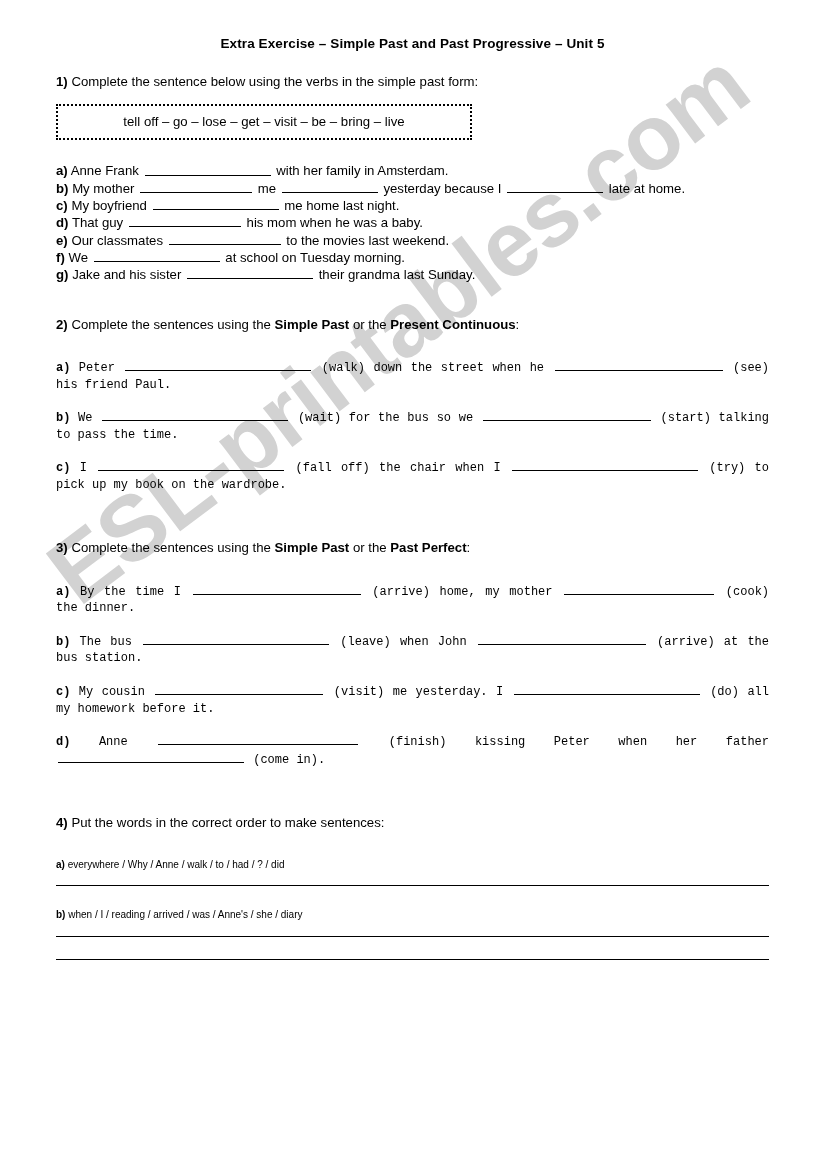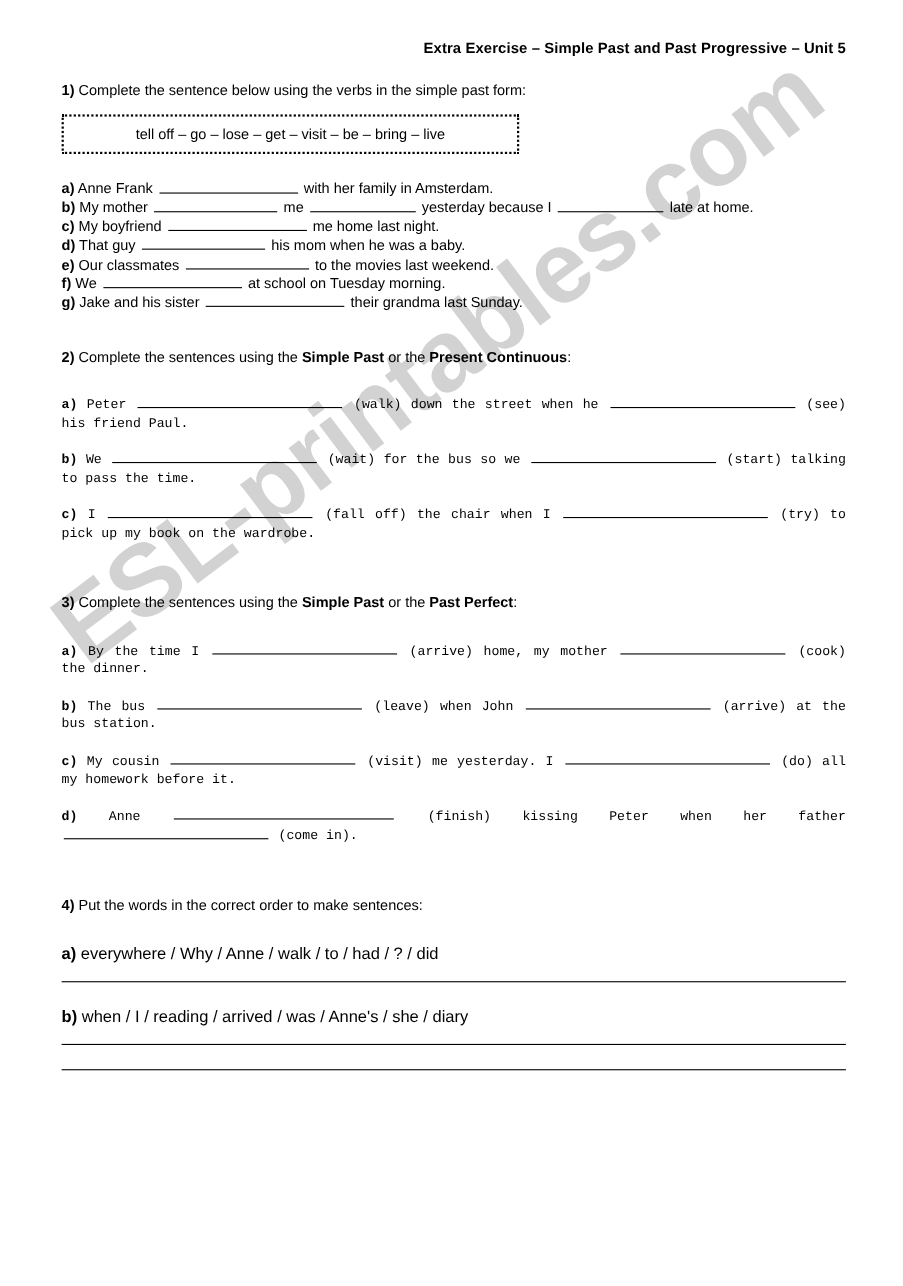--- a/index.html
+++ b/index.html
@@ -43,21 +43,21 @@
     transform: rotate(-37deg);
     transform-origin: 0 50%;
   }
   
   #content {
     position: relative;
     z-index: 10;
     padding: 36px 52px 0 56px;
   }
   .doc-title {
-    text-align: right;
+    text-align: center;
     font-size: 13.5px;
     font-weight: bold;
     letter-spacing: 0.1px;
     margin: 0 0 22px 0;
   }
   .q-intro {
     font-size: 13.2px;
     line-height: 1.32;
     margin: 0 0 8px 0;
   }
@@ -115,21 +115,21 @@
   .para {
     font-size: 12px;
     line-height: 1.38;
     margin: 0 0 16px 0;
     text-align: justify;
     text-align-last: left;
     font-family: Liberation Mono, monospace;
   }
   
   .order-item {
-    font-size: 15px;
+    font-size: 10px;
     line-height: 1.35;
     margin: 0 0 6px 0;
   }
   .answer-rule {
     border-bottom: 1px solid #000000;
     height: 0;
     margin: 14px 0 22px 0;
   }
 </style>
 </head>

